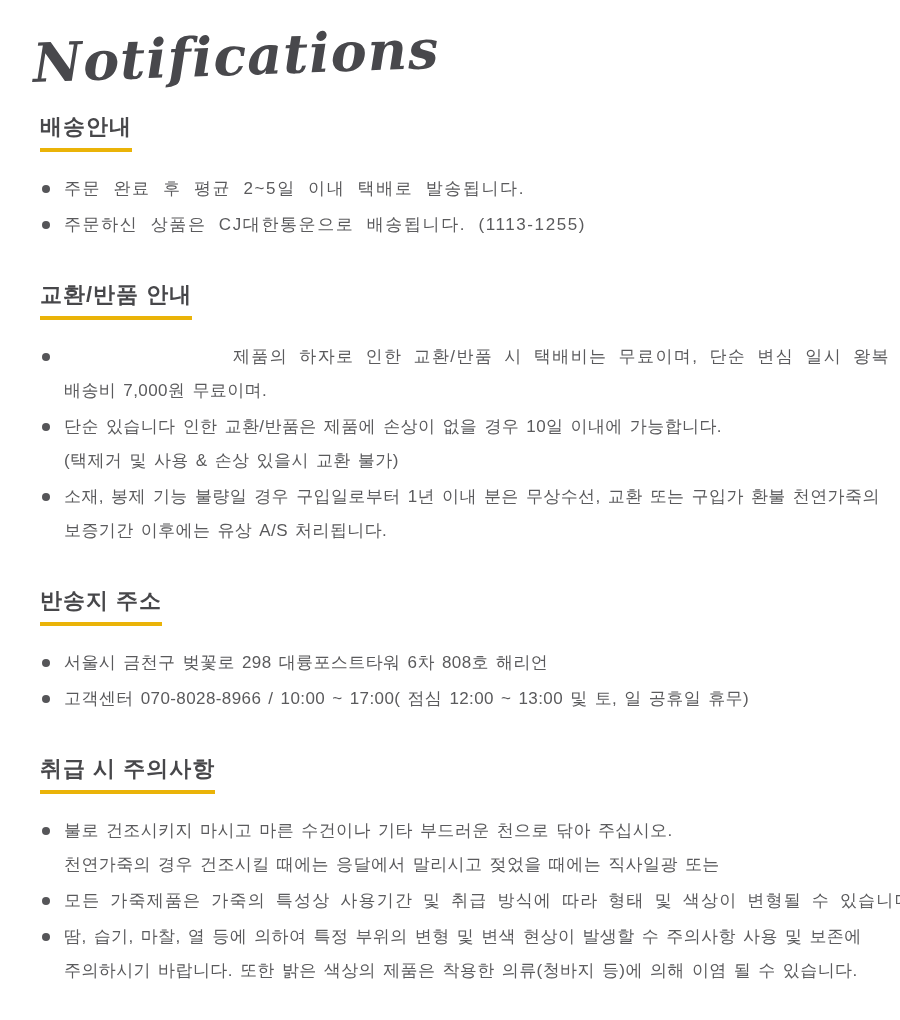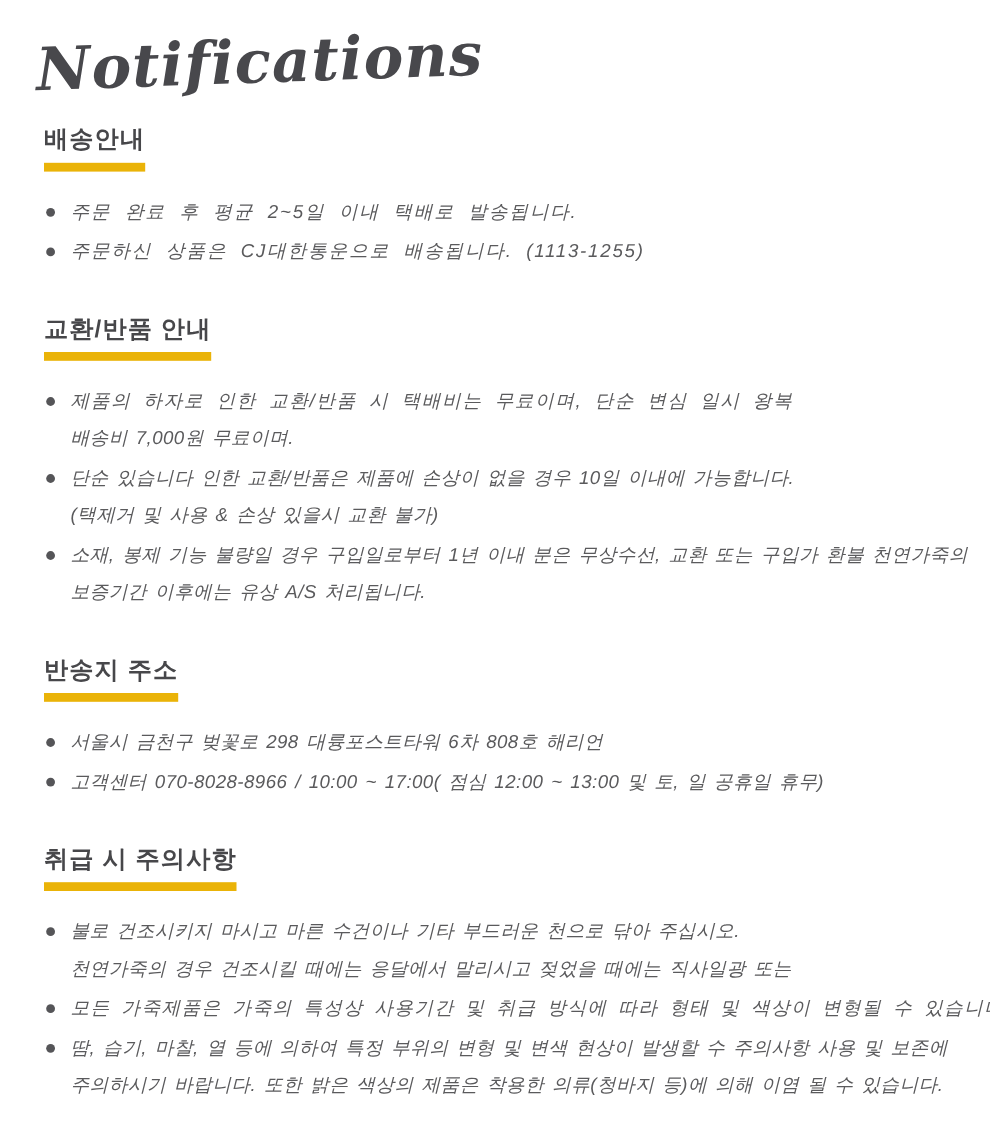--- a/index.html
+++ b/index.html
@@ -36,23 +36,23 @@
   .sec-title {
     margin: 0 0 20px 0;
     font-size: 22px;
     font-weight: bold;
     color: #47474a;
     letter-spacing: 1px;
   }
   .sec-title .underline {
     display: inline-block;
     padding-bottom: 6px;
-    border-bottom: 8px solid #eab308;
+    border-bottom: 4px solid #eab308;
   }
-  .items { margin-top: 2px; font-style: italic; }
+  .items { margin-top: 2px; }
   .item {
     display: flex;
     align-items: flex-start;
     margin-bottom: 2px;
   }
   .dot {
     flex: none;
     width: 8px;
     height: 8px;
     border-radius: 50%;
@@ -63,21 +63,21 @@
   .line {
     font-size: 17px;
     line-height: 34px;
     color: #5a5a5c;
     letter-spacing: 0.4px;
     word-spacing: 2px;
     white-space: nowrap;
   }
   
   .sec-0 .line { letter-spacing: 1.6px; word-spacing: 6px; }
-  .sec-1 .item-0 .line-0 { letter-spacing: 1.4px; word-spacing: 5px; }
+  .sec-1 .item-0 .line-0 { letter-spacing: 1.4px; word-spacing: 5px; text-align: right; }
   .sec-3 .item-1 .line-0 { letter-spacing: 1.2px; word-spacing: 4px; }
 </style>
 </head>
 <body>
 
 <div class="page">
 
   <div class="script-title">Notifications</div>
 
   <section class="sec sec-0 first">

